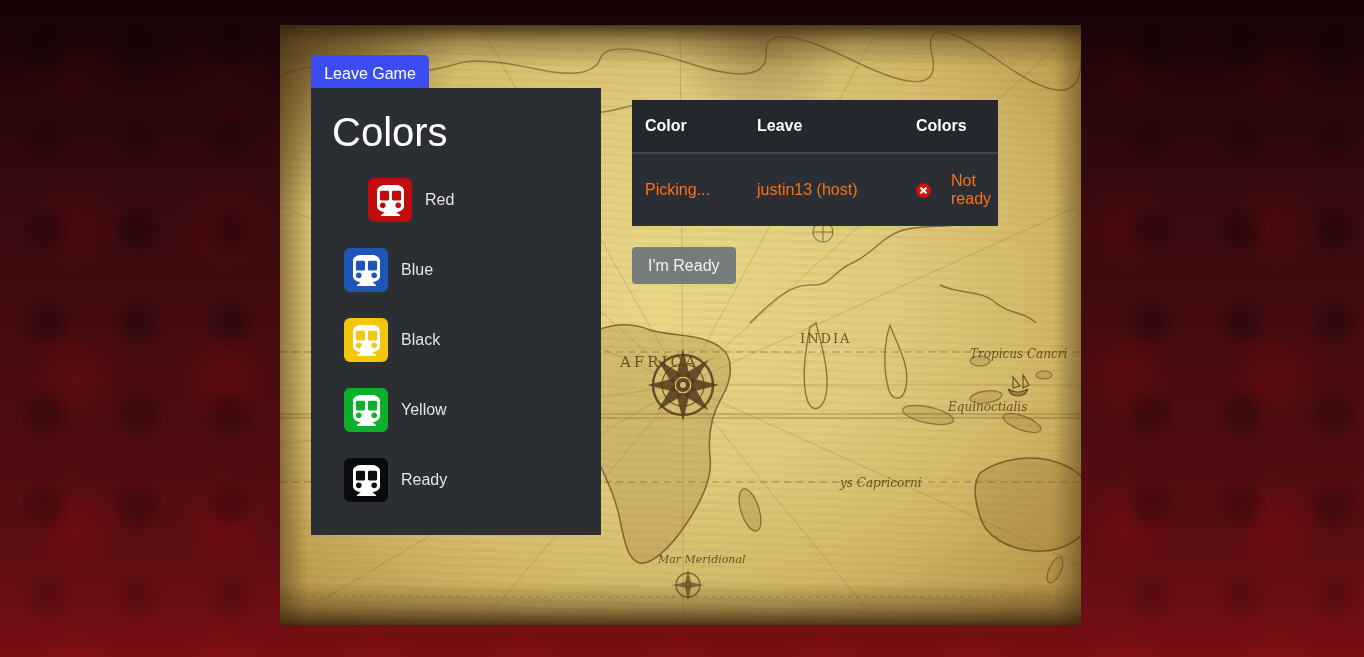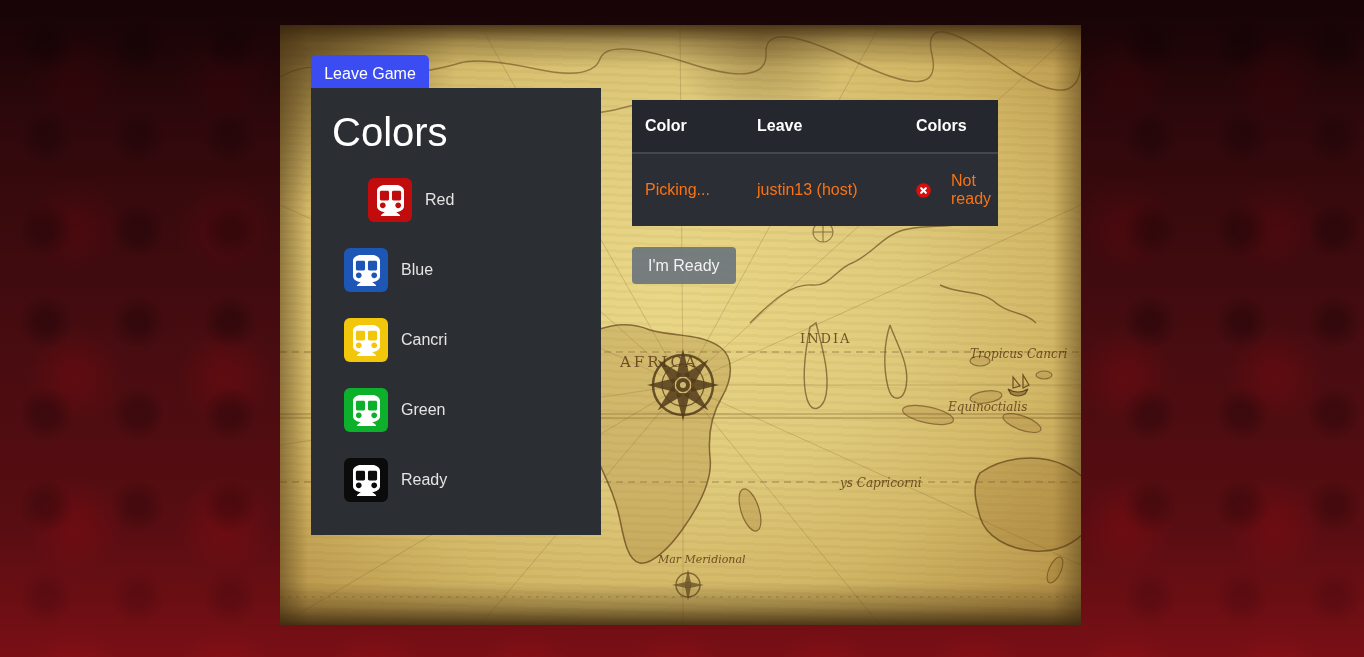--- a/index.html
+++ b/index.html
@@ -197,30 +197,30 @@
       </span>
       <span class="color-label">Blue</span>
     </div>
 
     <div class="color-item">
       <span class="train-icon" style="background-color: rgb(242, 199, 11);">
         <svg viewBox="0 0 448 512">
             <path fill="#ffffff" d="M448 96v256c0 51.815-61.624 96-130.022 96l62.98 49.721C386.905 502.417 383.562 512 376 512H72c-7.578 0-10.892-9.594-4.957-14.279L130.022 448C61.82 448 0 403.954 0 352V96C0 42.981 64 0 128 0h192c65 0 128 42.981 128 96zM200 232V120c0-13.255-10.745-24-24-24H72c-13.255 0-24 10.745-24 24v112c0 13.255 10.745 24 24 24h104c13.255 0 24-10.745 24-24zm200 0V120c0-13.255-10.745-24-24-24H272c-13.255 0-24 10.745-24 24v112c0 13.255 10.745 24 24 24h104c13.255 0 24-10.745 24-24zm-48 56c-26.51 0-48 21.49-48 48s21.49 48 48 48 48-21.49 48-48-21.49-48-48-48zm-256 0c-26.51 0-48 21.49-48 48s21.49 48 48 48 48-21.49 48-48-21.49-48-48-48z"></path>
           </svg>
       </span>
-      <span class="color-label">Cancri</span>
+      <span class="color-label">Black</span>
     </div>
 
     <div class="color-item">
       <span class="train-icon" style="background-color: rgb(12, 176, 42);">
         <svg viewBox="0 0 448 512">
             <path fill="#ffffff" d="M448 96v256c0 51.815-61.624 96-130.022 96l62.98 49.721C386.905 502.417 383.562 512 376 512H72c-7.578 0-10.892-9.594-4.957-14.279L130.022 448C61.82 448 0 403.954 0 352V96C0 42.981 64 0 128 0h192c65 0 128 42.981 128 96zM200 232V120c0-13.255-10.745-24-24-24H72c-13.255 0-24 10.745-24 24v112c0 13.255 10.745 24 24 24h104c13.255 0 24-10.745 24-24zm200 0V120c0-13.255-10.745-24-24-24H272c-13.255 0-24 10.745-24 24v112c0 13.255 10.745 24 24 24h104c13.255 0 24-10.745 24-24zm-48 56c-26.51 0-48 21.49-48 48s21.49 48 48 48 48-21.49 48-48-21.49-48-48-48zm-256 0c-26.51 0-48 21.49-48 48s21.49 48 48 48 48-21.49 48-48-21.49-48-48-48z"></path>
           </svg>
       </span>
-      <span class="color-label">Green</span>
+      <span class="color-label">Yellow</span>
     </div>
 
     <div class="color-item">
       <span class="train-icon" style="background-color: rgb(11, 11, 11);">
         <svg viewBox="0 0 448 512">
             <path fill="#ffffff" d="M448 96v256c0 51.815-61.624 96-130.022 96l62.98 49.721C386.905 502.417 383.562 512 376 512H72c-7.578 0-10.892-9.594-4.957-14.279L130.022 448C61.82 448 0 403.954 0 352V96C0 42.981 64 0 128 0h192c65 0 128 42.981 128 96zM200 232V120c0-13.255-10.745-24-24-24H72c-13.255 0-24 10.745-24 24v112c0 13.255 10.745 24 24 24h104c13.255 0 24-10.745 24-24zm200 0V120c0-13.255-10.745-24-24-24H272c-13.255 0-24 10.745-24 24v112c0 13.255 10.745 24 24 24h104c13.255 0 24-10.745 24-24zm-48 56c-26.51 0-48 21.49-48 48s21.49 48 48 48 48-21.49 48-48-21.49-48-48-48zm-256 0c-26.51 0-48 21.49-48 48s21.49 48 48 48 48-21.49 48-48-21.49-48-48-48z"></path>
           </svg>
       </span>
       <span class="color-label">Ready</span>
     </div>

